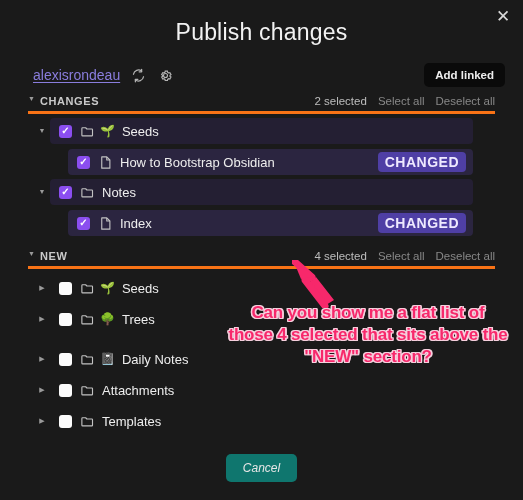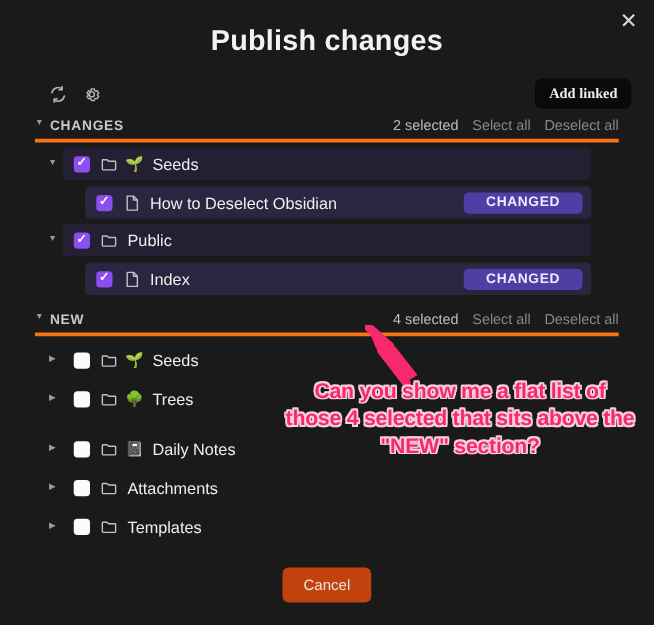--- a/index.html
+++ b/index.html
@@ -16,21 +16,21 @@
   .close-btn {
     position: absolute; top: 4px; right: 8px;
     width: 24px; height: 24px;
     display: flex; align-items: center; justify-content: center;
     color: #d8d8d8; font-size: 17px; line-height: 1; cursor: pointer;
   }
 
   
   .title {
     position: absolute; top: 19px; left: 0; width: 100%;
-    text-align: center; font-size: 23px; font-weight: bold;
+    text-align: center; font-size: 23px; font-weight: normal;
     color: #f2f2f2; letter-spacing: .2px;
   }
 
   
   .pub-row {
     position: absolute; top: 63px; left: 28px; right: 18px;
     display: flex; align-items: center; height: 24px;
   }
   .pub-label { font-size: 14px; color: #e6e6e6; }
   .pub-link {
@@ -39,21 +39,21 @@
   }
   .icon-btn {
     margin-left: 10px; width: 17px; height: 17px; cursor: pointer;
     display: flex; align-items: center; justify-content: center;
   }
   .icon-btn svg { display: block; }
   .add-linked {
     margin-left: auto; background: #0a0a0a; color: #ededed;
     font-size: 11.5px; font-weight: bold; border-radius: 5px;
     padding: 6px 11px; cursor: pointer; border: none;
-    font-family: Liberation Serif, serif;
+    font-family: Liberation Sans, sans-serif;
   }
 
   
   .section-head {
     position: absolute; left: 28px; right: 28px; height: 19px;
     display: flex; align-items: flex-start;
     border-bottom: 3px solid #f97316;
   }
   .sec-caret {
     font-size: 7px; color: #9a9a9a; margin-right: 5px; line-height: 1;
@@ -92,22 +92,22 @@
   }
 
   .ficon { margin-left: 8px; width: 15px; height: 15px; flex: 0 0 auto; }
   .ficon svg { display: block; }
   .emoji { margin-left: 5px; font-size: 12px; line-height: 1; flex: 0 0 auto; }
   .rname { margin-left: 7px; font-size: 13px; color: #eeeeee; white-space: nowrap; }
 
   .badge {
     margin-left: auto; margin-right: 7px;
     background: #4f3fa5; color: #eee9ff;
-    font-size: 11px; font-weight: bold; letter-spacing: .5px;
-    border-radius: 4px; padding: 3px 18px; line-height: 1;
+    font-size: 14px; font-weight: bold; letter-spacing: .5px;
+    border-radius: 4px; padding: 3px 7px; line-height: 1;
   }
 
   
   .anno-arrow { position: absolute; left: 292px; top: 260px; pointer-events: none; }
   .anno-text {
     position: absolute; left: 228px; top: 302px; width: 280px;
     font-size: 17px; font-weight: bold; line-height: 1.28;
     color: #f7286b; letter-spacing: -.2px;
     text-shadow:
       -1.3px -1.3px 0 #f6cfdd,  1.3px -1.3px 0 #f6cfdd,
@@ -121,32 +121,33 @@
   
   .footer {
     position: absolute; bottom: 18px; left: 0; width: 100%;
     display: flex; justify-content: center; gap: 10px;
   }
   .btn {
     font-size: 12px; border-radius: 5px; padding: 7px 17px;
     border: none; cursor: pointer; font-family: "Liberation Sans", sans-serif;
   }
   .btn-primary { background: #5b45b5; color: #f0edfb; }
-  .btn-secondary { background: #c2410c; color: #e6e6e6; }
+  .btn-secondary { background: #0f766e; color: #e6e6e6; font-style: italic; }
 </style>
 </head>
 <body>
 
 <div class="modal">
 
   <div class="close-btn">✕</div>
 
   <div class="title">Publish changes</div>
 
   <div class="pub-row">
+    <span class="pub-link">alexisrondeau</span>
     <span class="icon-btn">
       <svg width="15" height="15" viewBox="0 0 24 24" fill="none" stroke="#b4b4b4" stroke-width="2" stroke-linecap="round" stroke-linejoin="round">
         <path d="M4 10a8 8 0 0 1 13-5"></path>
           <polyline points="17 2 17 6 13 6"></polyline>
         <path d="M20 14a8 8 0 0 1-13 5"></path>
           <polyline points="7 22 7 18 11 18"></polyline>
       </svg>
     </span>
     <span class="icon-btn">
       <svg width="15" height="15" viewBox="0 0 24 24" fill="none" stroke="#b4b4b4" stroke-width="1.8">
@@ -180,33 +181,33 @@
   </div>
 
   <div class="row file" style="top:149px;">
     <span class="cb on"></span>
     <span class="ficon">
       <svg width="15" height="15" viewBox="0 0 24 24" fill="none" stroke="#c2c2c2" stroke-width="1.8" stroke-linejoin="round">
           <path d="M6 3h8l5 5v13H6z"></path>
           <polyline points="14 3 14 8 19 8"></polyline>
         </svg>
     </span>
-    <span class="rname">How to Deselect Obsidian</span>
+    <span class="rname">How to Bootstrap Obsidian</span>
     <span class="badge">CHANGED</span>
   </div>
 
   <div class="caret" style="left:36px; top:188px;">▼</div>
   <div class="row folder" style="top:179px;">
     <span class="cb on"></span>
     <span class="ficon">
       <svg width="15" height="15" viewBox="0 0 24 24" fill="none" stroke="#c2c2c2" stroke-width="1.8" stroke-linejoin="round">
           <path d="M3 7a1 1 0 0 1 1-1h5l2 2h8a1 1 0 0 1 1 1v9a1 1 0 0 1-1 1H4a1 1 0 0 1-1-1z"></path>
         </svg>
     </span>
-    <span class="rname">Public</span>
+    <span class="rname">Notes</span>
   </div>
 
   <div class="row file" style="top:210px;">
     <span class="cb on"></span>
     <span class="ficon">
       <svg width="15" height="15" viewBox="0 0 24 24" fill="none" stroke="#c2c2c2" stroke-width="1.8" stroke-linejoin="round">
           <path d="M6 3h8l5 5v13H6z"></path>
           <polyline points="14 3 14 8 19 8"></polyline>
         </svg>
     </span>

